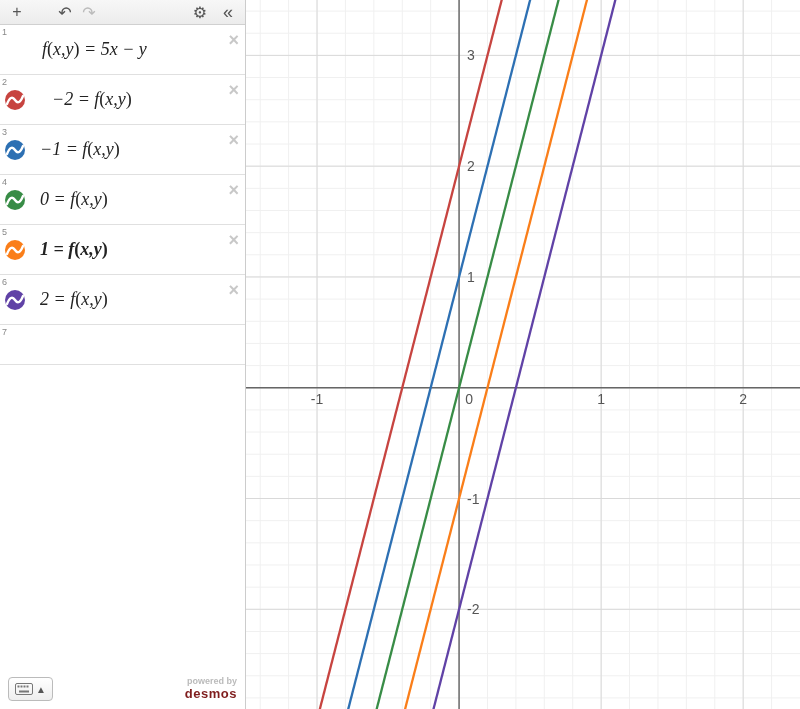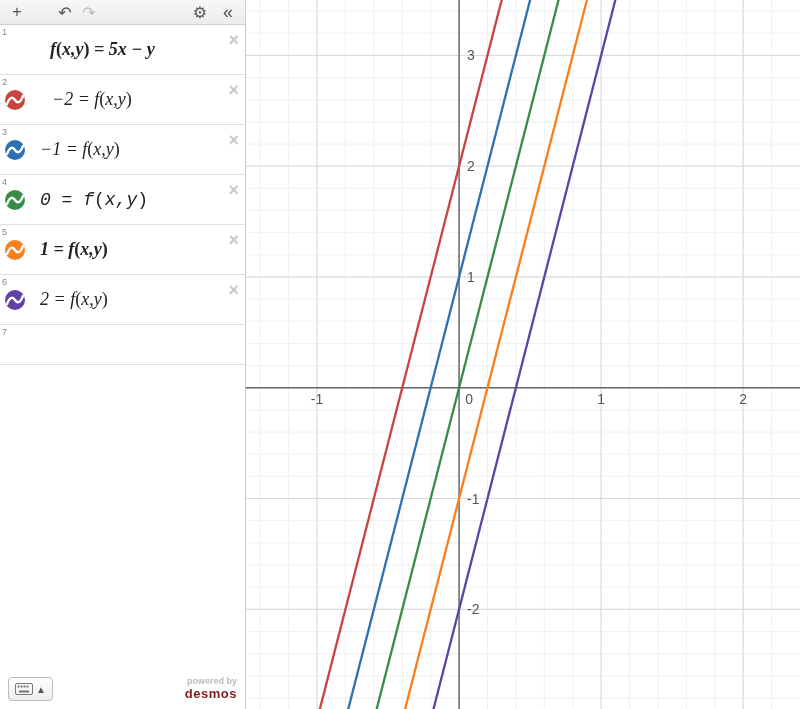--- a/index.html
+++ b/index.html
@@ -53,21 +53,21 @@
           </div>
         <div class="tb-btn" style="font-size:18px;">
             <span>«</span>
           </div>
       </div>
     </div>
 
     <div class="expr-list" id="expr-list">
         <div class="expr-row">
           <span class="row-num">1</span>
-          <span class="expr-text" style="margin-left: 20px; font-weight: bold;">f<span class="paren">(</span>x,y<span class="paren">)</span> = 5x − y</span>
+          <span class="expr-text" style="margin-left: 12px;">f<span class="paren">(</span>x,y<span class="paren">)</span> = 5x − y</span>
           <span class="row-close">×</span>
         </div>
         <div class="expr-row">
           <span class="row-num">2</span>
           <svg class="row-icon" viewBox="0 0 22 22">
             <circle cx="11" cy="11" r="10" fill="#c74440"></circle>
             <path d="M3 15 Q7 5 11 11 Q15 17 19 7" stroke="#fff" stroke-width="2.4" fill="none" stroke-linecap="round"></path>
           </svg>
           <span class="expr-text" style="margin-left: 22px;">−2 = f<span class="paren">(</span>x,y<span class="paren">)</span></span>
           <span class="row-close">×</span>
@@ -80,21 +80,21 @@
           </svg>
           <span class="expr-text" style="margin-left: 10px;">−1 = f<span class="paren">(</span>x,y<span class="paren">)</span></span>
           <span class="row-close">×</span>
         </div>
         <div class="expr-row">
           <span class="row-num">4</span>
           <svg class="row-icon" viewBox="0 0 22 22">
             <circle cx="11" cy="11" r="10" fill="#388c46"></circle>
             <path d="M3 15 Q7 5 11 11 Q15 17 19 7" stroke="#fff" stroke-width="2.4" fill="none" stroke-linecap="round"></path>
           </svg>
-          <span class="expr-text" style="margin-left: 10px; font-family: Liberation Mono, monospace;">0 = f<span class="paren">(</span>x,y<span class="paren">)</span></span>
+          <span class="expr-text" style="margin-left: 10px;">0 = f<span class="paren">(</span>x,y<span class="paren">)</span></span>
           <span class="row-close">×</span>
         </div>
         <div class="expr-row">
           <span class="row-num">5</span>
           <svg class="row-icon" viewBox="0 0 22 22">
             <circle cx="11" cy="11" r="10" fill="#fa7e19"></circle>
             <path d="M3 15 Q7 5 11 11 Q15 17 19 7" stroke="#fff" stroke-width="2.4" fill="none" stroke-linecap="round"></path>
           </svg>
           <span class="expr-text" style="margin-left: 10px; font-weight: bold;">1 = f<span class="paren">(</span>x,y<span class="paren">)</span></span>
           <span class="row-close">×</span>

